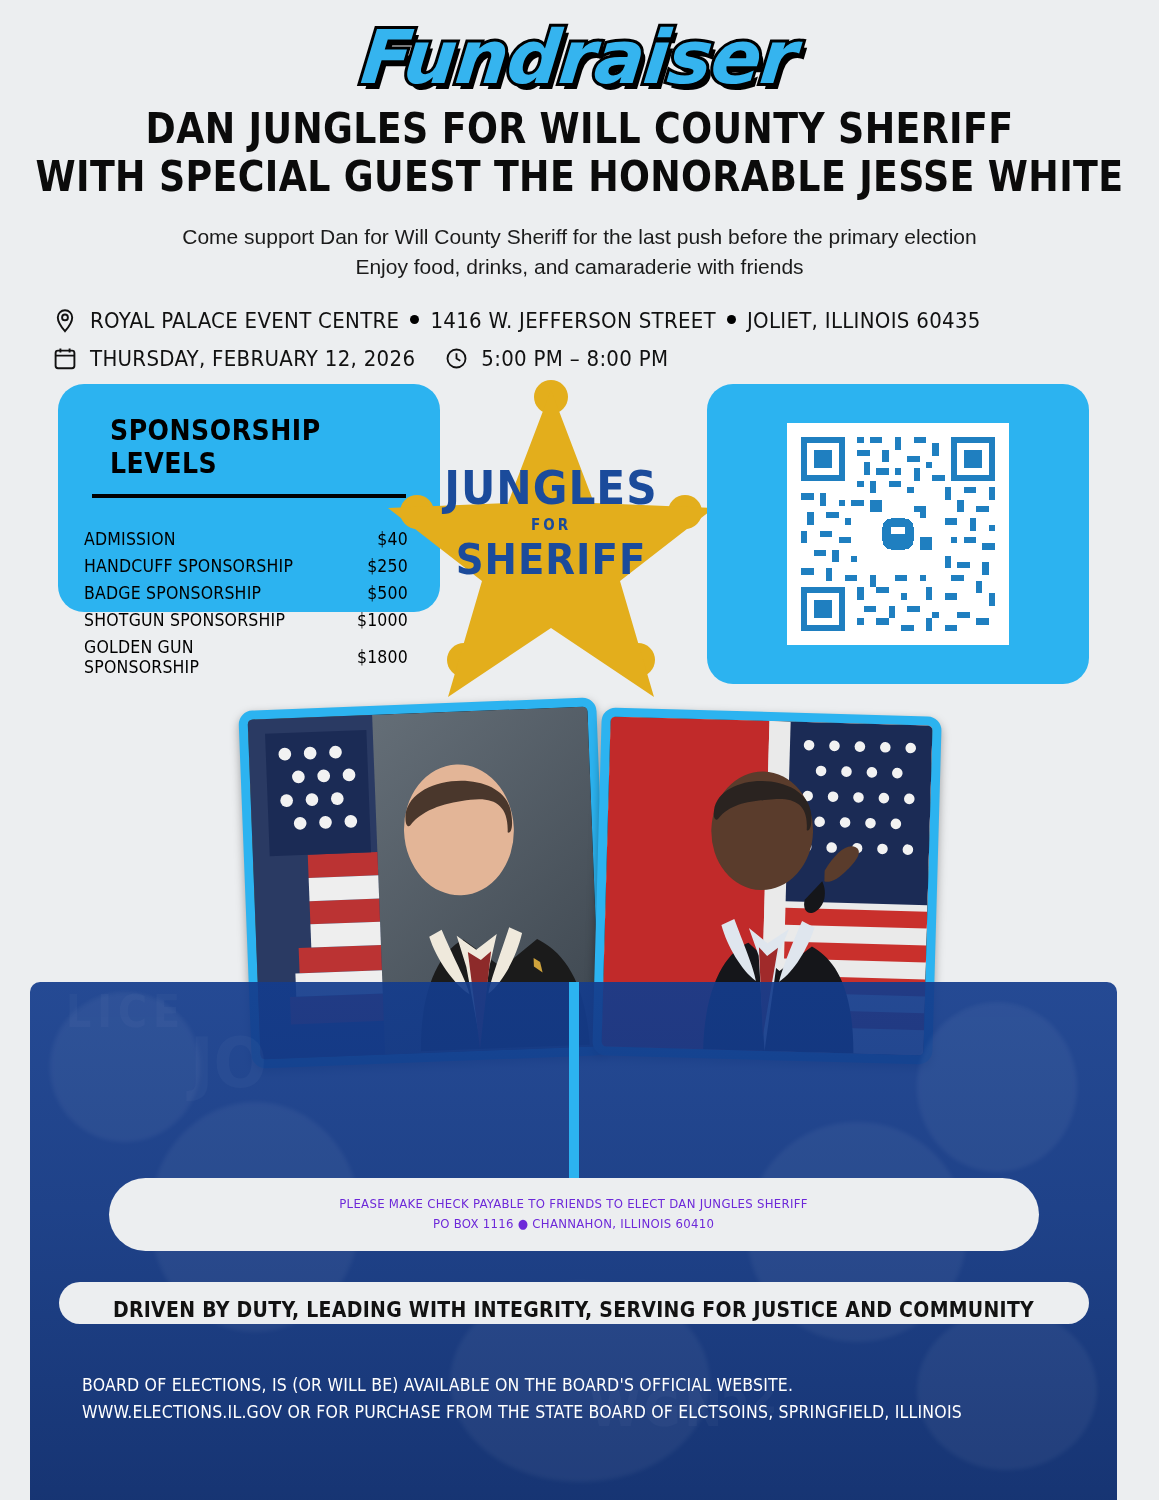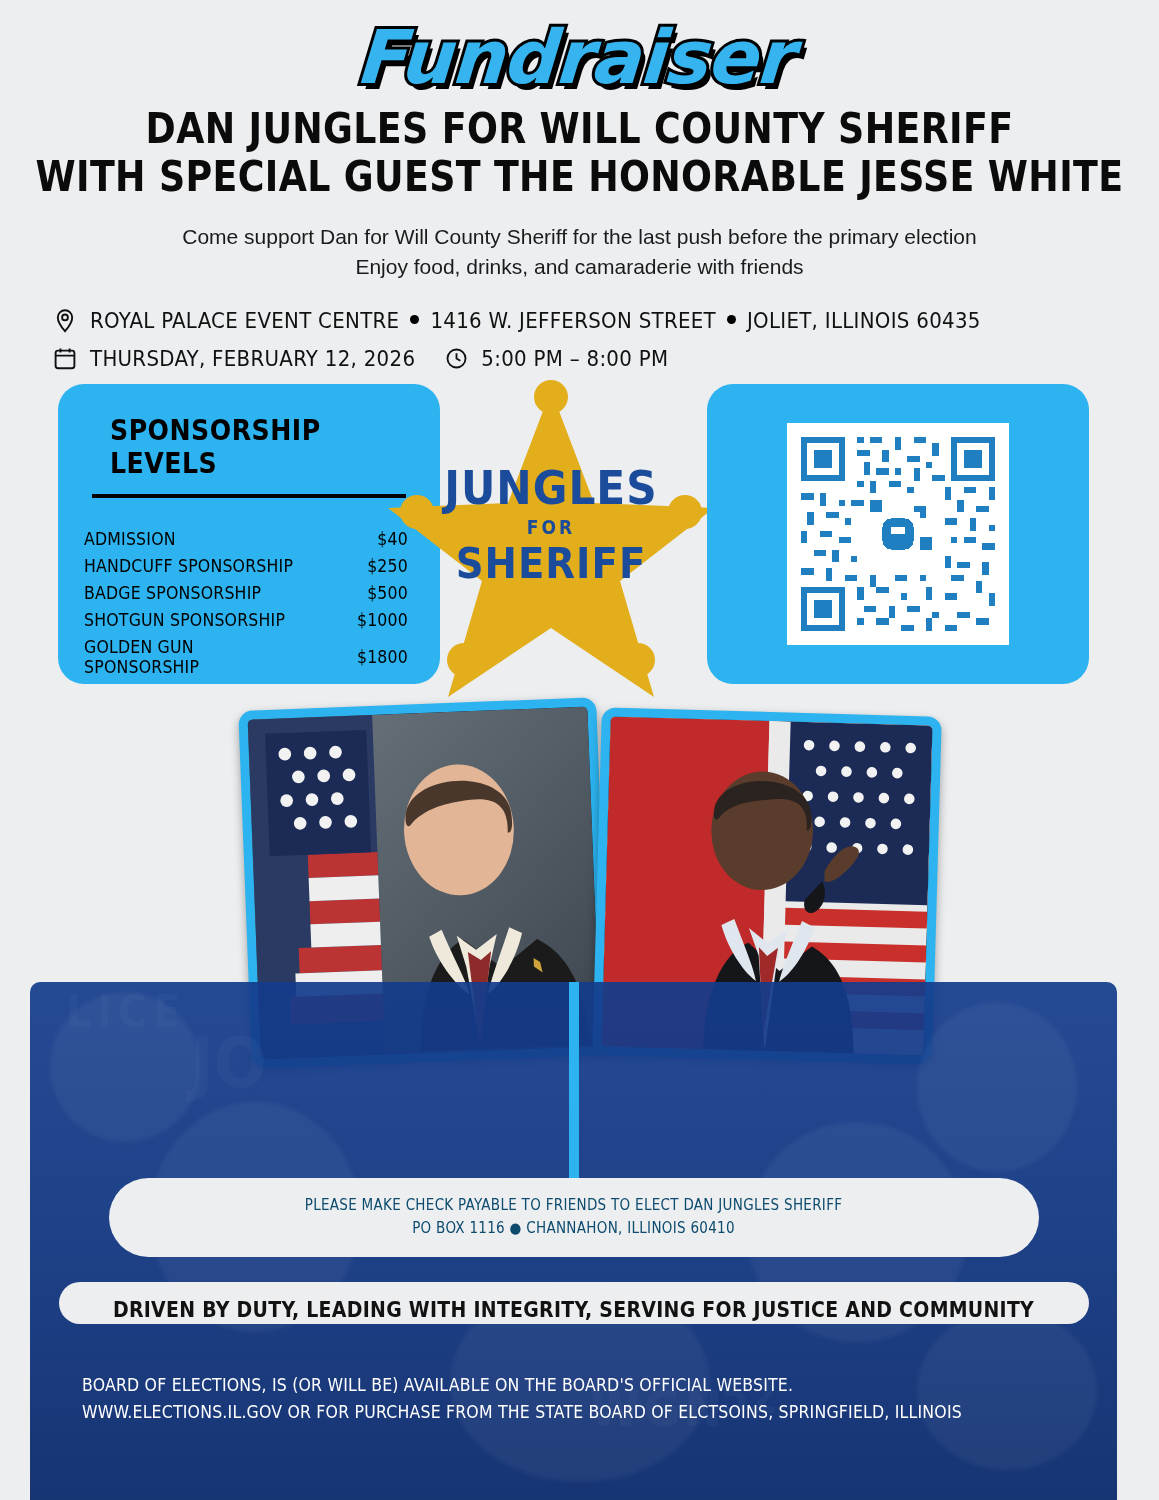--- a/index.html
+++ b/index.html
@@ -96,21 +96,21 @@
   }
   .card {
     position: absolute;
     background: #2cb3f0;
     border-radius: 26px;
   }
   .sponsor-card {
     left: 58px;
     top: 0;
     width: 382px;
-    height: 300px;
+    height: 228px;
     padding: 22px 26px;
     box-sizing: border-box;
   }
   .sponsor-title {
     font-family: "DejaVu Sans Condensed", "Liberation Sans", sans-serif;
     font-weight: bold;
     font-size: 28px;
     letter-spacing: 0.5px;
     color: #000;
     margin: 8px 0 0 26px;
@@ -172,21 +172,21 @@
   }
   .logo-jungles { font-size: 47px; letter-spacing: 1px; }
   .logo-for-row {
     display: flex;
     align-items: center;
     justify-content: center;
     margin: 7px 0 5px 0;
   }
   .logo-for-line { height: 3px; background: #e3ae1c; width: 78px; }
   .logo-for {
-    font-size: 19px;
+    font-size: 15px;
     letter-spacing: 3px;
     color: #1b4b9b;
     margin: 0 9px;
   }
   .logo-sheriff { font-size: 43px; letter-spacing: 1px; }
 
   
   .photos {
     position: relative;
     height: 0;
@@ -257,24 +257,24 @@
     background: #eceef0;
     border-radius: 40px;
     text-align: center;
     box-sizing: border-box;
   }
   .pill-check {
     top: 196px;
     width: 930px;
     padding: 16px 10px 18px 10px;
     font-family: "DejaVu Sans Condensed", "Liberation Sans", sans-serif;
-    font-size: 15px;
+    font-size: 13px;
     letter-spacing: 0.3px;
     line-height: 1.5;
-    color: #0c4a6e;
+    color: #6d28d9;
   }
   .pill-motto {
     top: 300px;
     width: 1030px;
     padding: 16px 10px 2px 10px;
     font-family: "DejaVu Sans Condensed", "Liberation Sans", sans-serif;
     font-weight: bold;
     font-size: 21px;
     letter-spacing: 0.3px;
     color: #121212;

